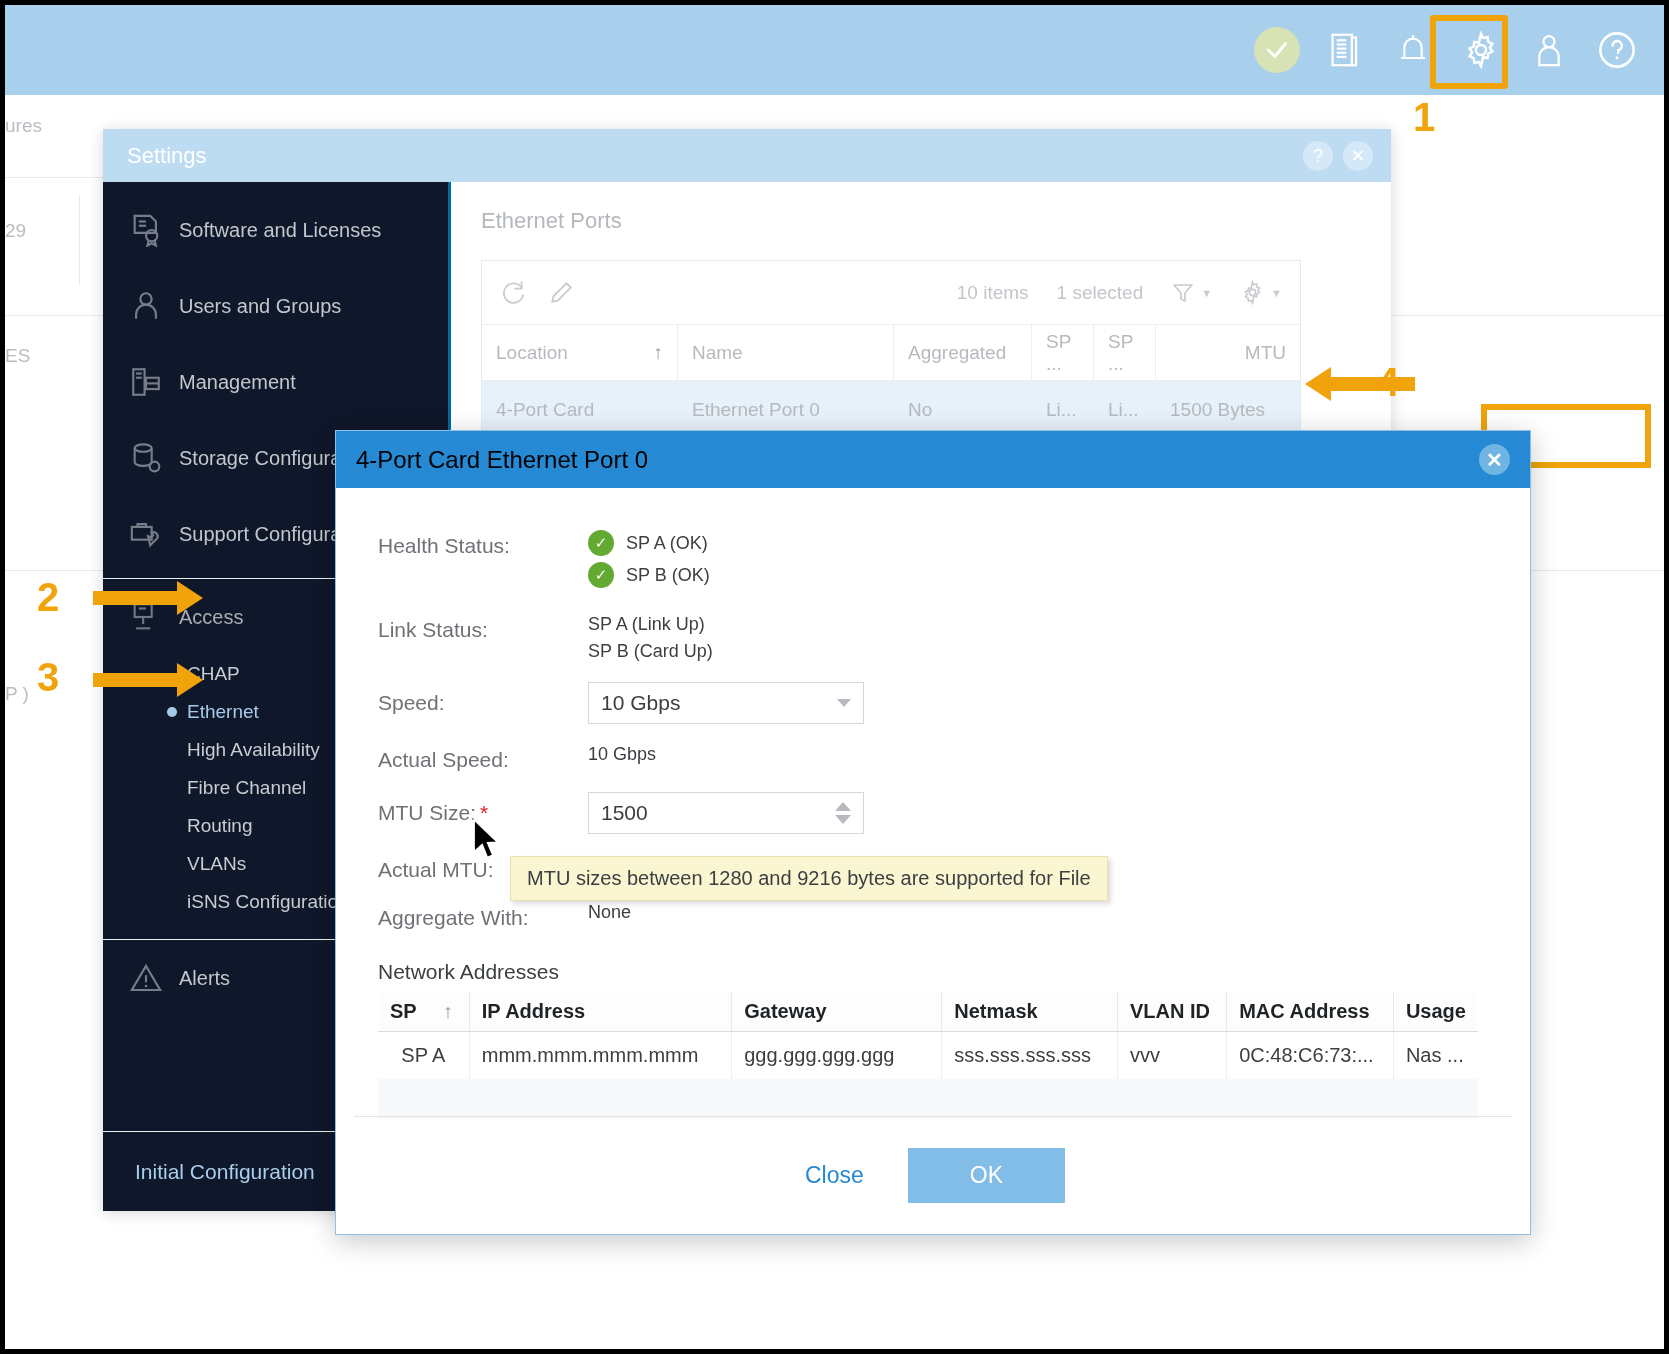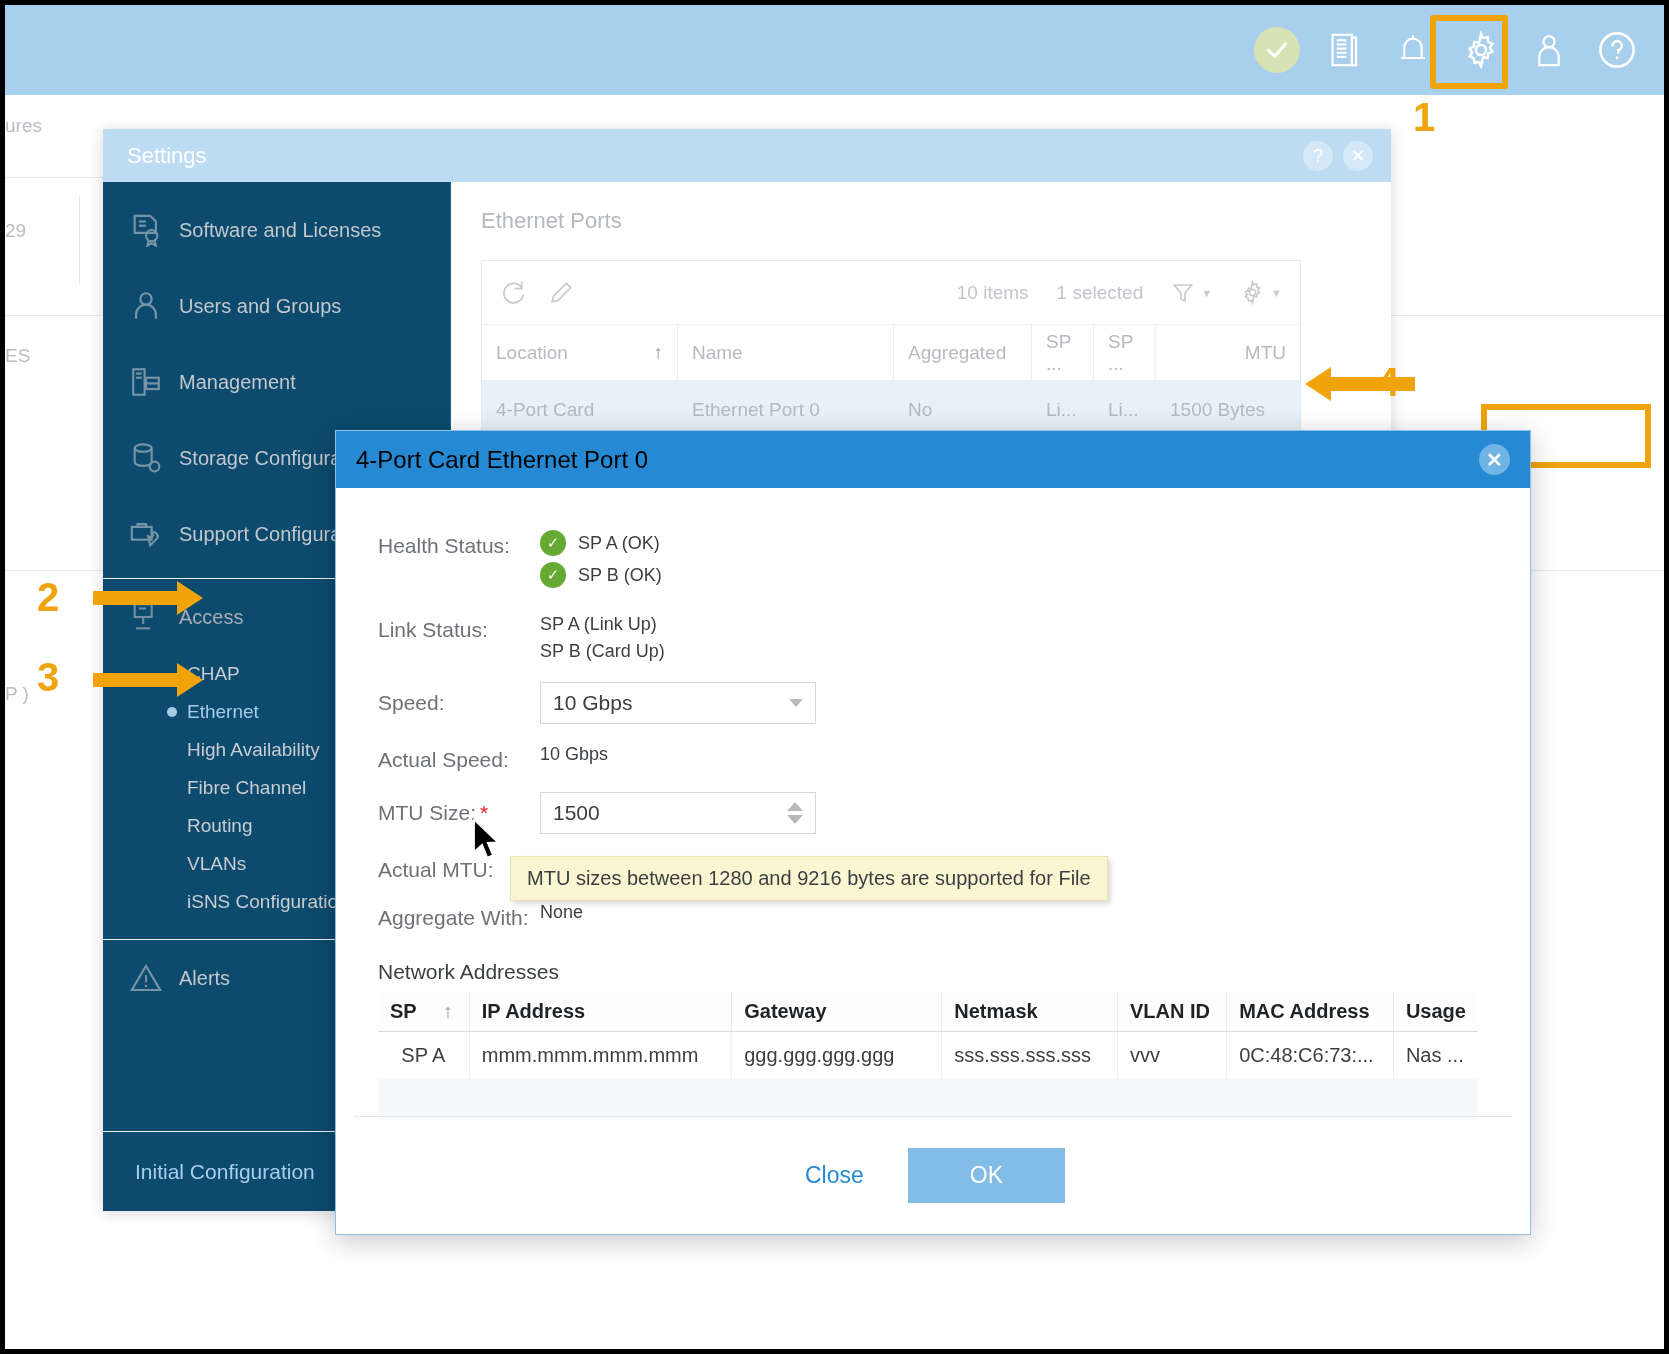--- a/index.html
+++ b/index.html
@@ -48,21 +48,21 @@
     height:53px; background:#bedcf1; position:relative;
   }
   .settings-title {
     position:absolute; left:24px; top:14px; color:#ffffff; font-size:22px;
   }
   .sw-actions { position:absolute; right:18px; top:12px; display:flex; gap:10px; }
   .sw-btn { width:30px; height:30px; border-radius:50%; background:#d5e8f7; color:#ffffff;
             display:flex; align-items:center; justify-content:center; font-size:18px; }
   .settings-body { display:flex; height:1029px; }
   .settings-nav {
-    width:348px; border-right:1px solid #0369a1; background:#0c4a6e;
+    width:348px; border-right:3px solid #0369a1; background:#0f172a;
     position:relative;
   }
   .nav-group { padding-top:10px; }
   .nav-item {
     display:flex; align-items:center; gap:16px;
     height:76px; padding-left:26px; color:#c3c7cb; font-size:20px;
   }
   .nav-item .nav-ico { width:34px; height:34px; opacity:.55; color:#c9ccd0; flex:none; }
   .nav-sep { height:1px; background:#ebedef; margin:6px 0 0 0; }
   .nav-item.parent { color:#a9adb2; }
@@ -115,21 +115,21 @@
   .pm-title-bar {
     height:57px; background:#2689d3; position:relative;
   }
   .pm-title { position:absolute; left:20px; top:15px; color:#000000; font-size:24px; }
   .pm-close {
     position:absolute; right:20px; top:13px; width:31px; height:31px; border-radius:50%;
     background:#6fb4e3; color:#ffffff; display:flex; align-items:center; justify-content:center;
     font-size:20px; font-weight:bold;
   }
   .pm-body { padding:42px 46px 0 42px; position:relative; height:680px; }
-  .frow { display:flex; margin-bottom:20px; }
+  .frow { display:flex; margin-bottom:20px;gap:48px; }
   .flabel { width:162px; color:#6e7276; font-size:21px; padding-top:4px; flex:none; }
   .fval { color:#3b3f42; font-size:18px; }
   .hline { display:flex; align-items:center; gap:12px; margin-bottom:6px; }
   .ok-dot {
     width:26px; height:26px; border-radius:50%; background:#64a932;
     display:flex; align-items:center; justify-content:center; color:#fff; font-size:15px;
     flex:none;
   }
   .select-box {
     width:276px; height:42px; border:1px solid #d5d8db; background:#fff;

